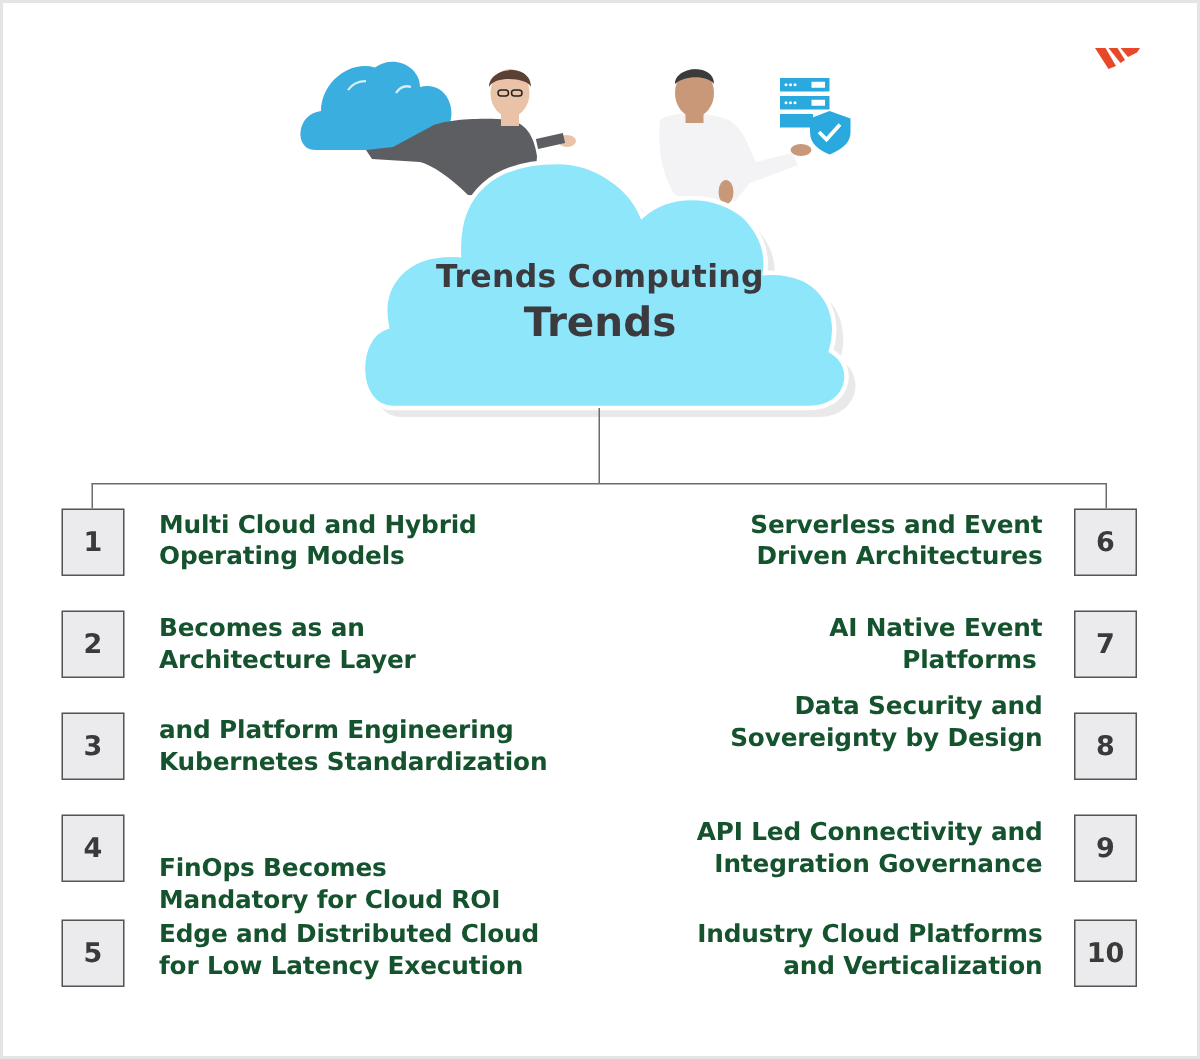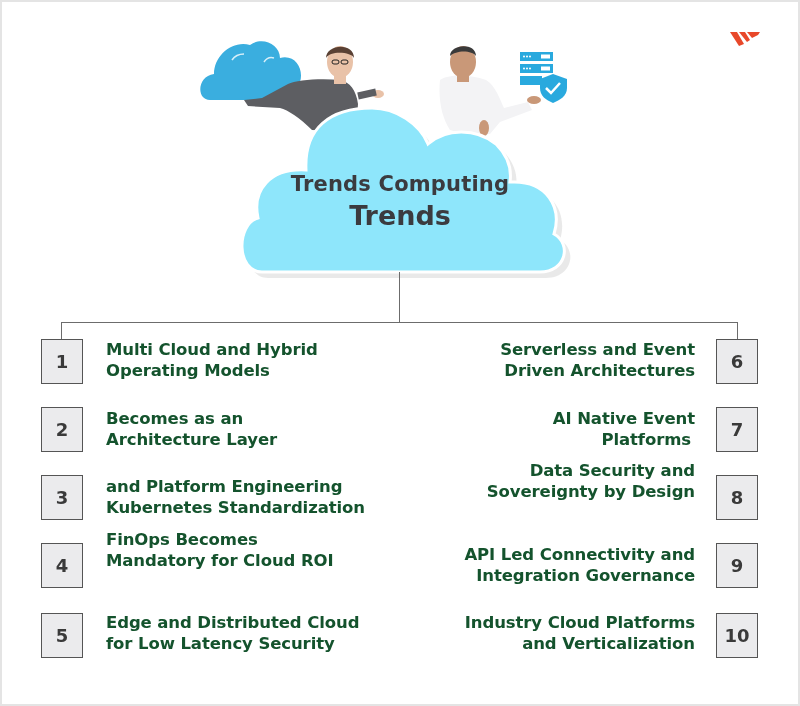--- a/index.html
+++ b/index.html
@@ -105,30 +105,30 @@
 </div>
 <div>
   <div class="box" style="left:41px; top:475px;">3</div>
   <div class="label left" style="top:476px;">
     <span>and Platform Engineering</span>
     <span>Kubernetes Standardization</span>
   </div>
 </div>
 <div>
   <div class="box" style="left:41px; top:543px;">4</div>
-  <div class="label left" style="top:529px;">
+  <div class="label left" style="top:568px;">
     <span>FinOps Becomes</span>
     <span>Mandatory for Cloud ROI</span>
   </div>
 </div>
 <div>
   <div class="box" style="left:41px; top:613px;">5</div>
   <div class="label left" style="top:612px;">
     <span>Edge and Distributed Cloud</span>
-    <span>for Low Latency Security</span>
+    <span>for Low Latency Execution</span>
   </div>
 </div>
 
 <div>
   <div class="box" style="left:716px; top:339px;">6</div>
   <div class="label right" style="top:339px;">
     <span>Serverless and Event</span>
     <span>Driven Architectures</span>
   </div>
 </div>

